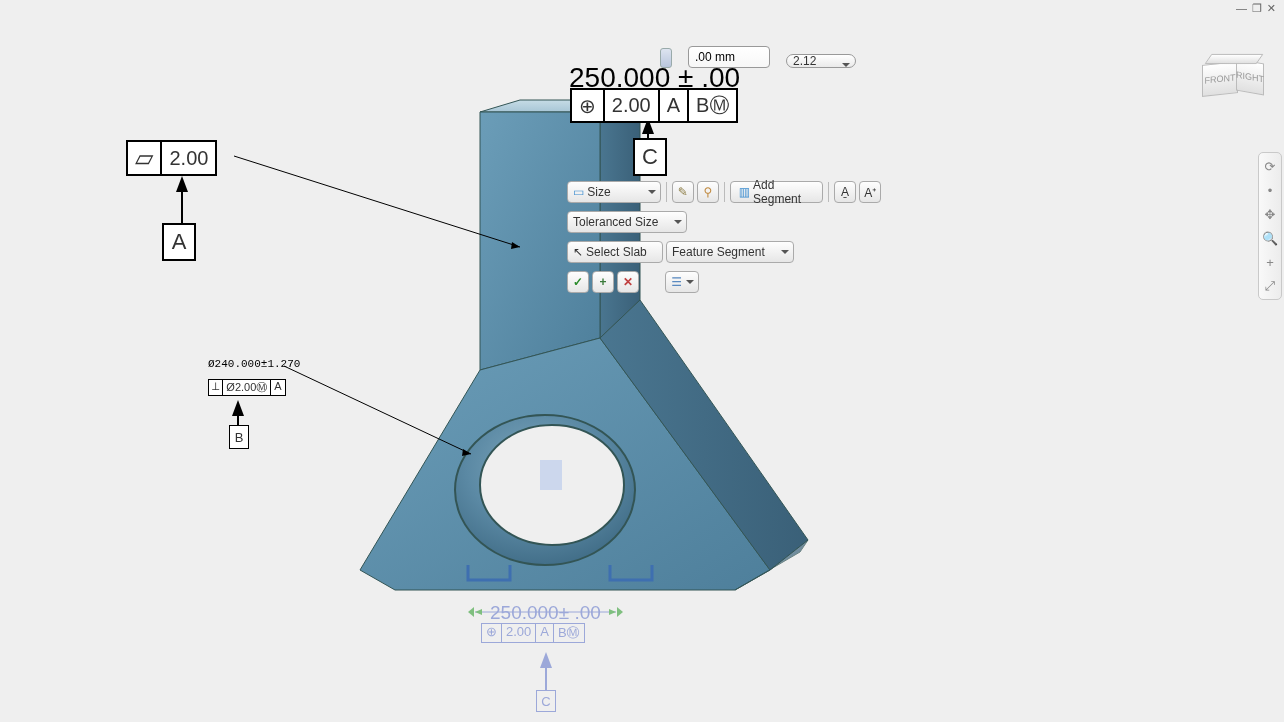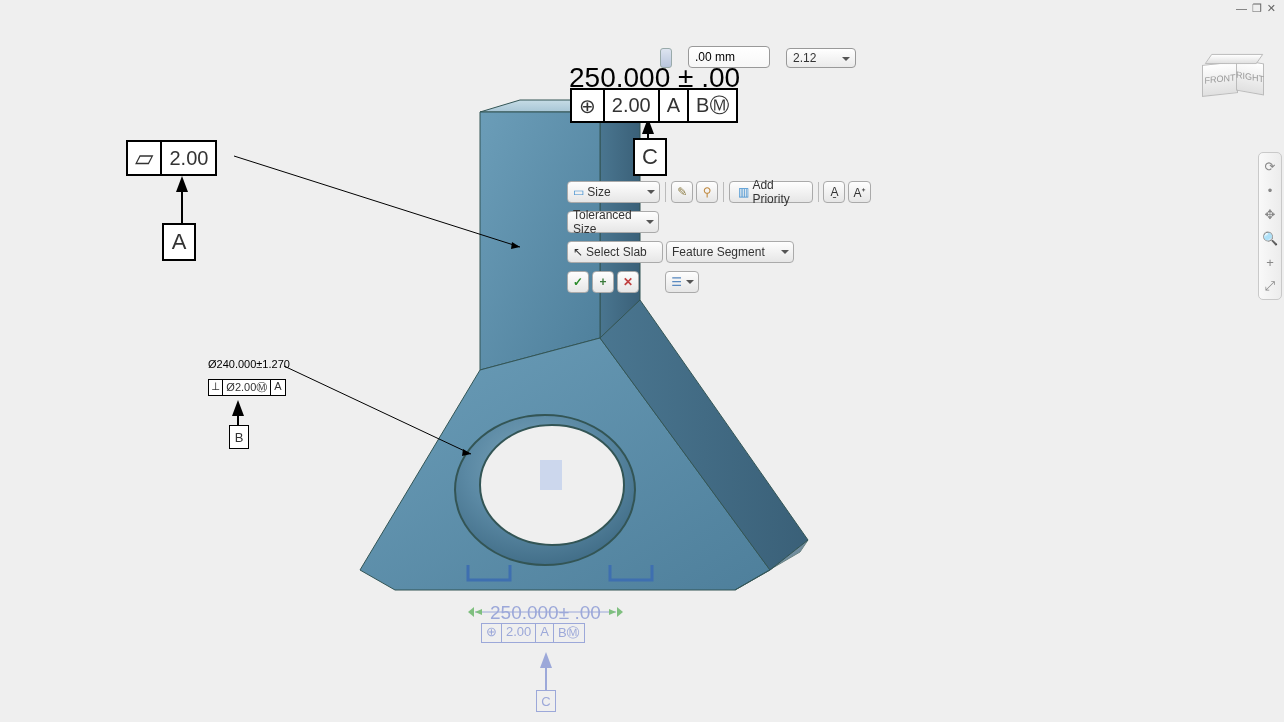--- a/index.html
+++ b/index.html
@@ -22,21 +22,21 @@
   .smallann .sc:last-child{border-right:none;}
   .ghostann{position:absolute;border:1.5px solid #9CA8D9;display:flex;color:#9CA8D9;}
   .ghostann .sc{padding:0 4px;border-right:1.5px solid #9CA8D9;font-size:13px;}
   .ghostann .sc:last-child{border-right:none;}
   .ghostdim{position:absolute;color:#9CA8D9;font-size:19px;}
   
   .topctl{position:absolute;display:flex;gap:16px;align-items:flex-end;}
   .txt-in{background:linear-gradient(#fff,#f7f7f7);border:1px solid #999;
     border-radius:4px;height:22px;padding:0 6px;font-size:12px;box-sizing:border-box;}
   .sel{background:linear-gradient(#fff,#eaeaea);border:1px solid #999;
-    border-radius:4px;height:20px;padding:0 18px 0 6px;font-size:12px;
+    border-radius:11px;height:14px;padding:0 18px 0 6px;font-size:12px;
     display:flex;align-items:center;position:relative;box-sizing:border-box;}
   .sel::after{content:"";position:absolute;right:5px;top:8px;border:4px solid transparent;border-top-color:#555;}
   
   .panel{position:absolute;}
   .row{display:flex;align-items:center;gap:3px;position:absolute;}
   .btn{background:linear-gradient(#fefefe,#e6e6e6);border:1px solid #aaa;
     border-radius:4px;height:22px;min-width:22px;padding:0 5px;
     display:flex;align-items:center;justify-content:center;font-size:12px;
     box-sizing:border-box;gap:3px;}
   .btn.drop{padding-right:16px;position:relative;}
@@ -165,21 +165,21 @@
     <div class="cell">BⓂ</div>
   </div>
   <div class="datum" style="left:633px;top:138px;">C</div>
 
   <div class="ann" style="left:126px;top:140px;">
     <div class="cell" style="font-size:24px;">▱</div>
     <div class="cell">2.00</div>
   </div>
   <div class="datum" style="left:162px;top:223px;">A</div>
 
-  <div class="smalldim" style="left:208px;top:358px;">Ø240.000±1.270</div>
+  <div class="smalldim" style="left:208px;top:358px;font-family:Liberation Mono, monospace;">Ø240.000±1.270</div>
   <div class="smallann" style="left:208px;top:379px;">
     <div class="sc">⟂</div>
     <div class="sc">Ø2.00Ⓜ</div>
     <div class="sc">A</div>
   </div>
   <div style="position:absolute;left:229px;top:425px;width:18px;height:22px;border:1px solid #000;background:#fff;
        display:flex;align-items:center;justify-content:center;font-size:13px;">B</div>
 
   <div class="ghostdim" style="left:490px;top:602px;">250.000± .00</div>
   <div class="ghostann" style="left:481px;top:623px;">
@@ -200,32 +200,32 @@
       <div class="sep"></div>
       <div class="btn">
         <span style="color:#8a7a42;">✎</span>
       </div>
       <div class="btn">
         <span style="color:#c08a40;">⚲</span>
       </div>
       <div class="sep"></div>
       <div class="btn" style="padding:0 8px;">
         <span style="color:#3E8ED0;">▥</span>
-        <span>Add Priority</span>
+        <span>Add Segment</span>
       </div>
       <div class="sep"></div>
       <div class="btn">
         <span>A̱</span>
       </div>
       <div class="btn">
         <span>A⁺</span>
       </div>
     </div>
     <div class="row" style="left:0;top:30px;">
-      <div class="btn drop" style="width:92px;justify-content:flex-start;">Toleranced Size</div>
+      <div class="btn drop" style="width:120px;justify-content:flex-start;">Toleranced Size</div>
     </div>
     <div class="row" style="left:0;top:60px;">
       <div class="btn" style="width:96px;justify-content:flex-start;">
         <span>↖</span>
         <span>Select Slab</span>
       </div>
       <div class="btn drop" style="width:128px;justify-content:flex-start;">Feature Segment</div>
     </div>
     <div class="row" style="left:0;top:90px;">
       <div class="btn">

